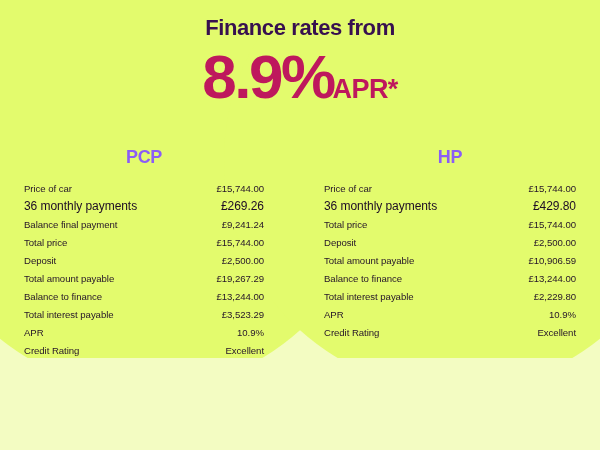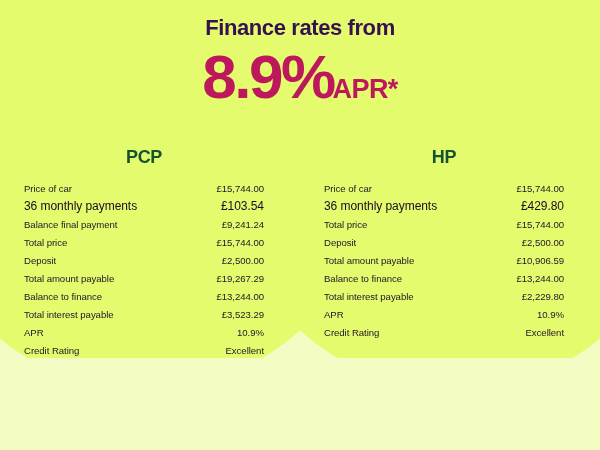--- a/index.html
+++ b/index.html
@@ -84,27 +84,27 @@
     left: 0;
     width: 600px;
     display: flex;
     z-index: 5;
   }
   .col {
     width: 50%;
     box-sizing: border-box;
   }
   .col-pcp { padding: 0 36px 0 24px; }
-  .col-hp  { padding: 0 36px 0 24px; }
+  .col-hp  { padding: 0 24px 0 24px; }
 
   .col-title {
     text-align: center;
     font-size: 18px;
     font-weight: bold;
-    color: #14532d;
+    color: #8b5cf6;
     letter-spacing: -0.3px;
     margin: 0 0 13px 0;
     line-height: 1;
   }
   table.rates {
     width: 100%;
     border-collapse: collapse;
   }
   table.rates td {
     font-size: 9.6px;
@@ -202,21 +202,21 @@
     <div class="col col-pcp">
       <div class="col-title">PCP</div>
       <table class="rates">
         <tbody>
           <tr>
             <td class="lbl">Price of car</td>
             <td class="val">£15,744.00</td>
           </tr>
           <tr class="em">
             <td class="lbl">36 monthly payments</td>
-            <td class="val">£103.54</td>
+            <td class="val">£269.26</td>
           </tr>
           <tr>
             <td class="lbl">Balance final payment</td>
             <td class="val">£9,241.24</td>
           </tr>
           <tr>
             <td class="lbl">Total price</td>
             <td class="val">£15,744.00</td>
           </tr>
           <tr>

